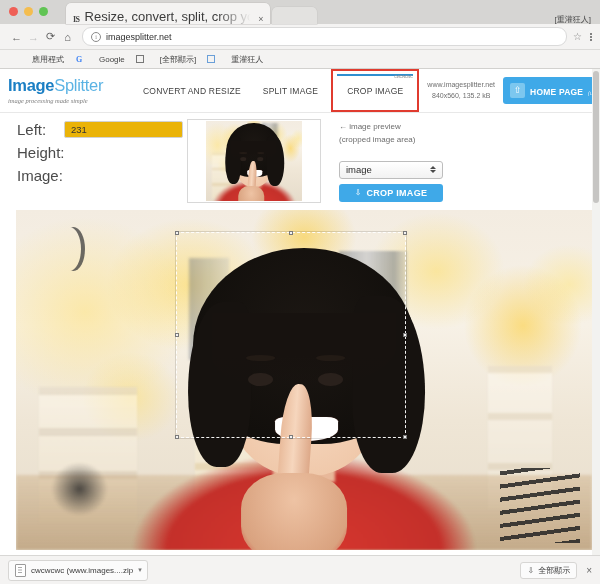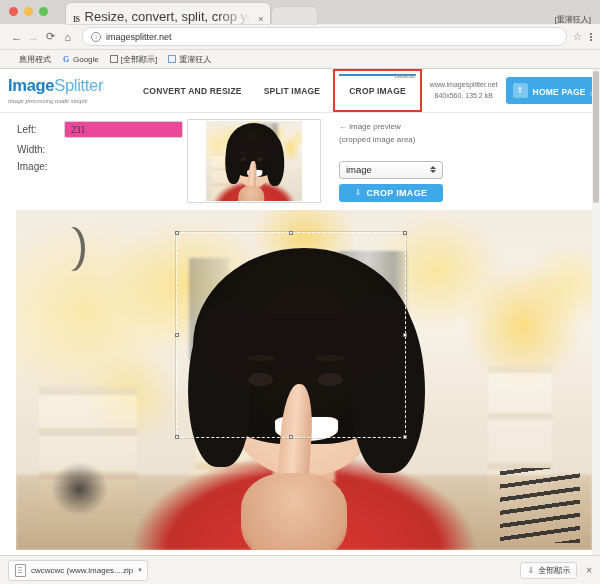--- a/index.html
+++ b/index.html
@@ -129,21 +129,21 @@
   
   .bookmarks {
     height: 18px;
     background: #f4f3f2;
     display: flex; align-items: center;
     padding: 0 8px;
     gap: 11px;
     border-bottom: 0.5px solid #d2d1cf;
     flex: none;
   }
-  .bm { display: flex; align-items: center; gap: 3px; }
+  .bm { display: flex; align-items: center; gap: 16px; }
   .bm-label { font-size: 8px; color: #444; white-space: nowrap; }
   .bm-ico {
     width: 8px; height: 8px; flex: none;
     display: flex; align-items: center; justify-content: center;
     font-size: 7px; color: #777;
   }
   .grid-ico {
     display: grid; grid-template-columns: repeat(3,2px);
     grid-template-rows: repeat(3,2px); gap: 1px;
   }
@@ -181,21 +181,21 @@
     font-family: "Liberation Serif", serif;
   }
   .site-nav {
     display: flex; align-items: stretch; height: 100%;
     flex: 1; justify-content: flex-start; gap: 0;
     padding-left: 6px;
   }
   .nav-item {
     display: flex; align-items: center; justify-content: flex-start;
     font-size: 8.5px; color: #3f3f3f;
-    font-weight: bold; letter-spacing: 0.2px;
+    font-weight: normal; letter-spacing: 0.2px;
     padding: 0 11px;
     white-space: nowrap;
   }
   .nav-item.active {
     position: relative;
     background: #ffffff;
     border: 2px solid #e03b2f;
     box-sizing: border-box;
     padding: 0 14px;
     margin: 0 2px;
@@ -245,33 +245,32 @@
     padding: 6px 8px 4px 8px;
     gap: 0;
   }
   .fields { width: 175px; flex: none; padding-top: 2px; }
   .field-row {
     display: flex; align-items: center;
     margin-bottom: 6px;
   }
   .field-label {
     width: 56px; flex: none;
-    font-size: 10px; color: #4b4b4b;
+    font-size: 15px; color: #4b4b4b;
     padding-left: 9px; box-sizing: border-box;
   }
   .field-input {
     flex: 1; height: 17px;
     border: 1px solid #d2d2d2;
-    background: #ec4899;
+    background: #eab308;
     border-radius: 2px;
     display: flex; align-items: center;
     padding: 0 6px;
     font-size: 9.5px; color: #333;
     box-sizing: border-box;
-    font-family: Liberation Serif, serif;
   }
 
   .preview-wrap {
     width: 144px; flex: none;
     display: flex; align-items: flex-start;
     padding-left: 4px;
   }
   .preview-box {
     width: 134px; height: 84px;
     border: 1px solid #d8d8d8;
@@ -671,21 +670,21 @@
     </div>
 
     <div class="controls">
 
       <div class="fields">
         <div class="field-row">
           <span class="field-label">Left:</span>
           <span class="field-input">231</span>
         </div>
         <div class="field-row">
-          <span class="field-label">Width:</span>
+          <span class="field-label">Height:</span>
         </div>
         <div class="field-row">
           <span class="field-label">Image:</span>
         </div>
       </div>
 
       <div class="preview-wrap">
         <div class="preview-box">
           <div class="preview-img">
             <div class="photo-bg"></div>

